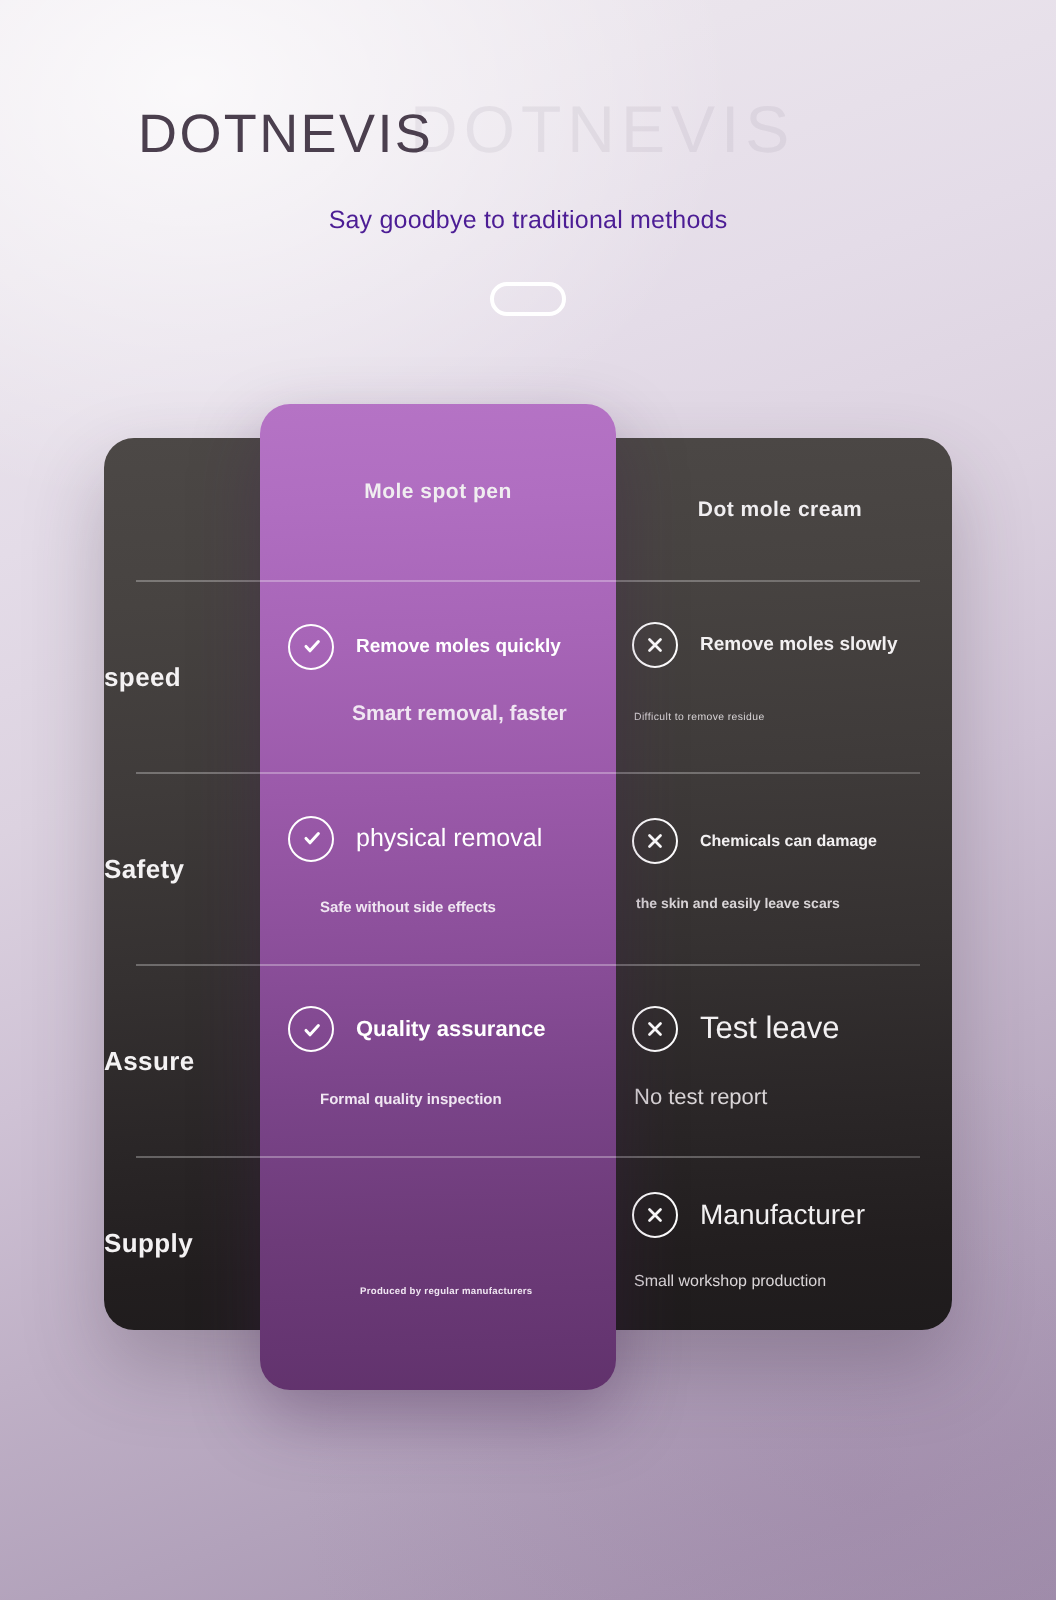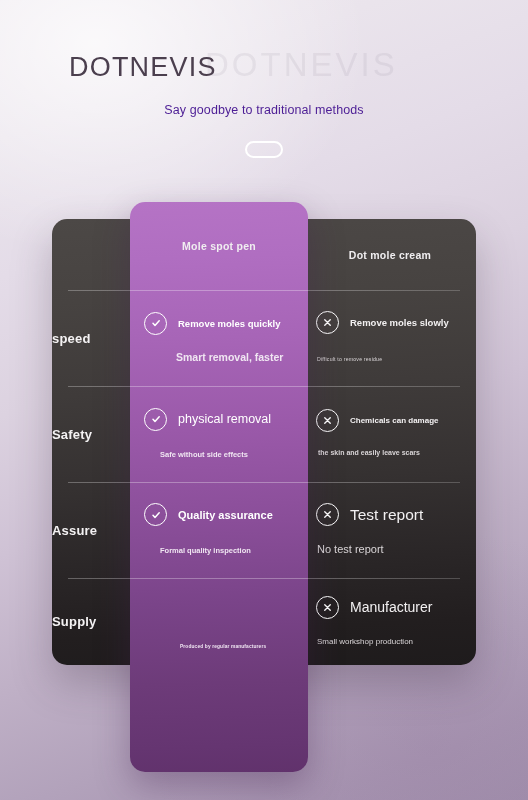--- a/index.html
+++ b/index.html
@@ -210,21 +210,21 @@
   .r-assure .cell-sub { margin-top: 13px; padding-left: 1px; }
   .r-supply .cell-sub { margin-top: 11px; padding-left: 1px; }
   .r-speed  .cell-sub { margin-top: 13px; padding-left: 1px; }
 
   
   .purple-card {
     position: absolute;
     left: 130px;
     top: 202px;
     width: 178px;
-    height: 570px;
+    height: 493px;
     border-radius: 15px;
     background: linear-gradient(178deg,
         #b573c5 0%,
         #b06ec1 10%,
         #a765b7 24%,
         #9a59a9 40%,
         #8a4e99 56%,
         #7a4489 70%,
         #6d3b79 84%,
         #653571 95%,
@@ -343,21 +343,21 @@
     <div class="cmp-row r-assure">
       <div class="row-label">Assure</div>
       <div class="cell"></div>
       <div class="cell">
         <div class="cell-top">
           <span class="icon-circle">
             <svg width="11" height="11" viewBox="0 0 12 12">
                 <path d="M3 3 L9 9 M9 3 L3 9" stroke="#ffffff" stroke-width="1.5" stroke-linecap="round" fill="none"></path>
               </svg>
           </span>
-          <span class="rt-main">Test report</span>
+          <span class="rt-main">Test leave</span>
         </div>
         <div class="cell-sub">
           <span class="rt-sub">No test report</span>
         </div>
       </div>
     </div>
 
     <div class="cmp-row r-supply">
       <div class="row-label">Supply</div>
       <div class="cell"></div>

